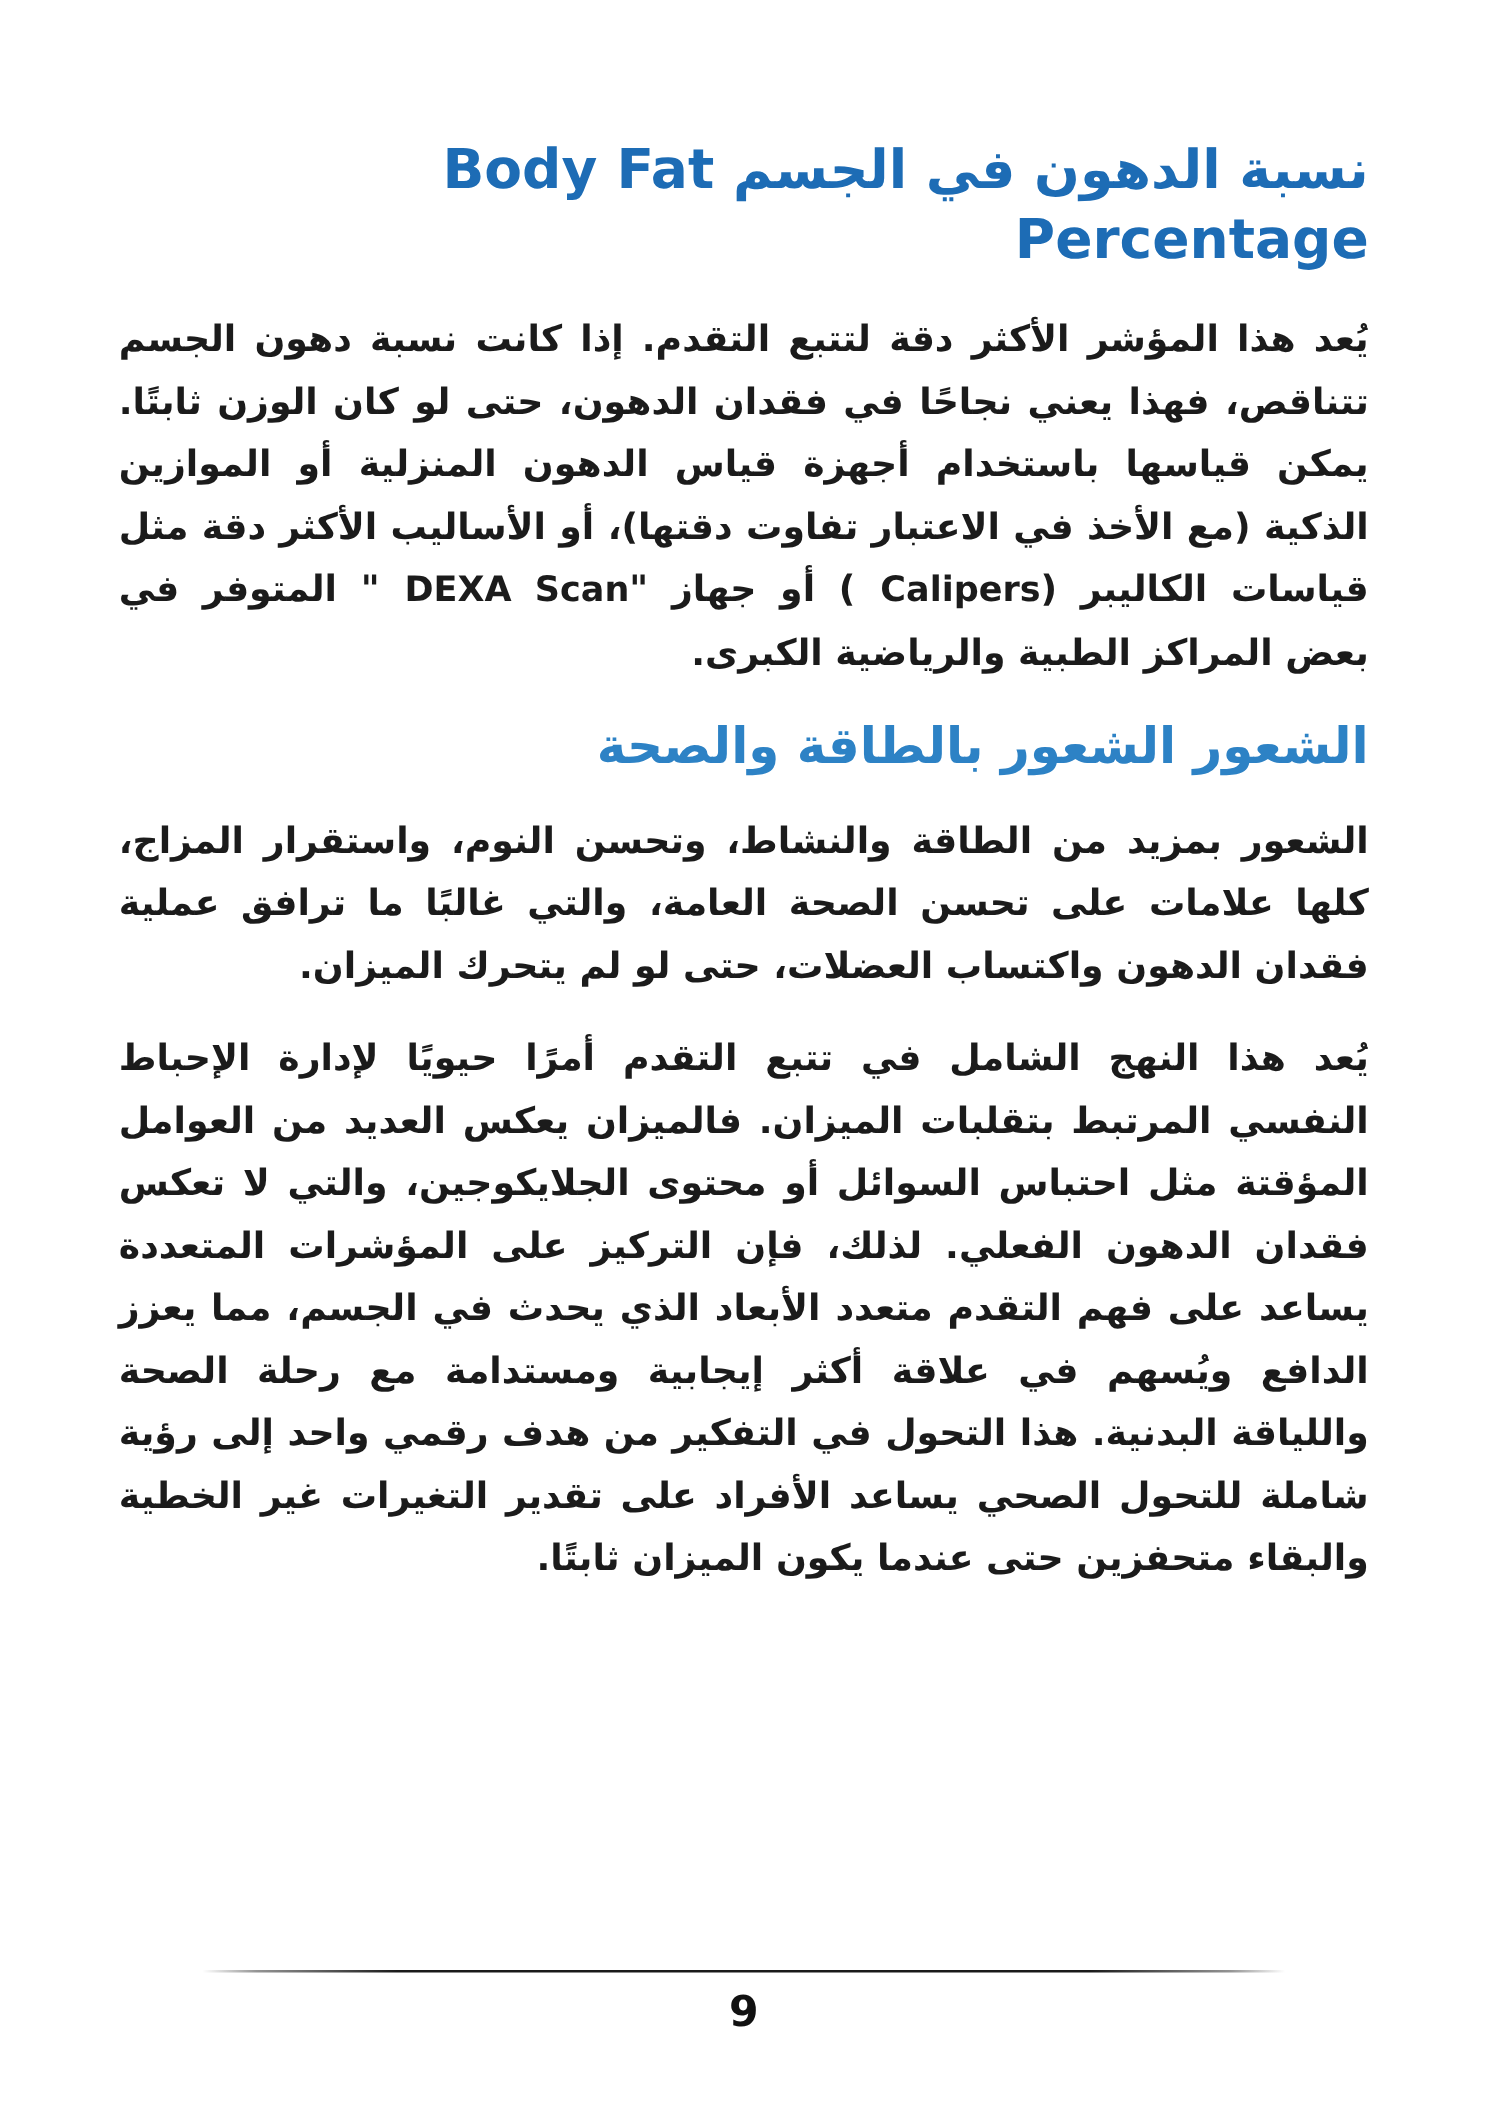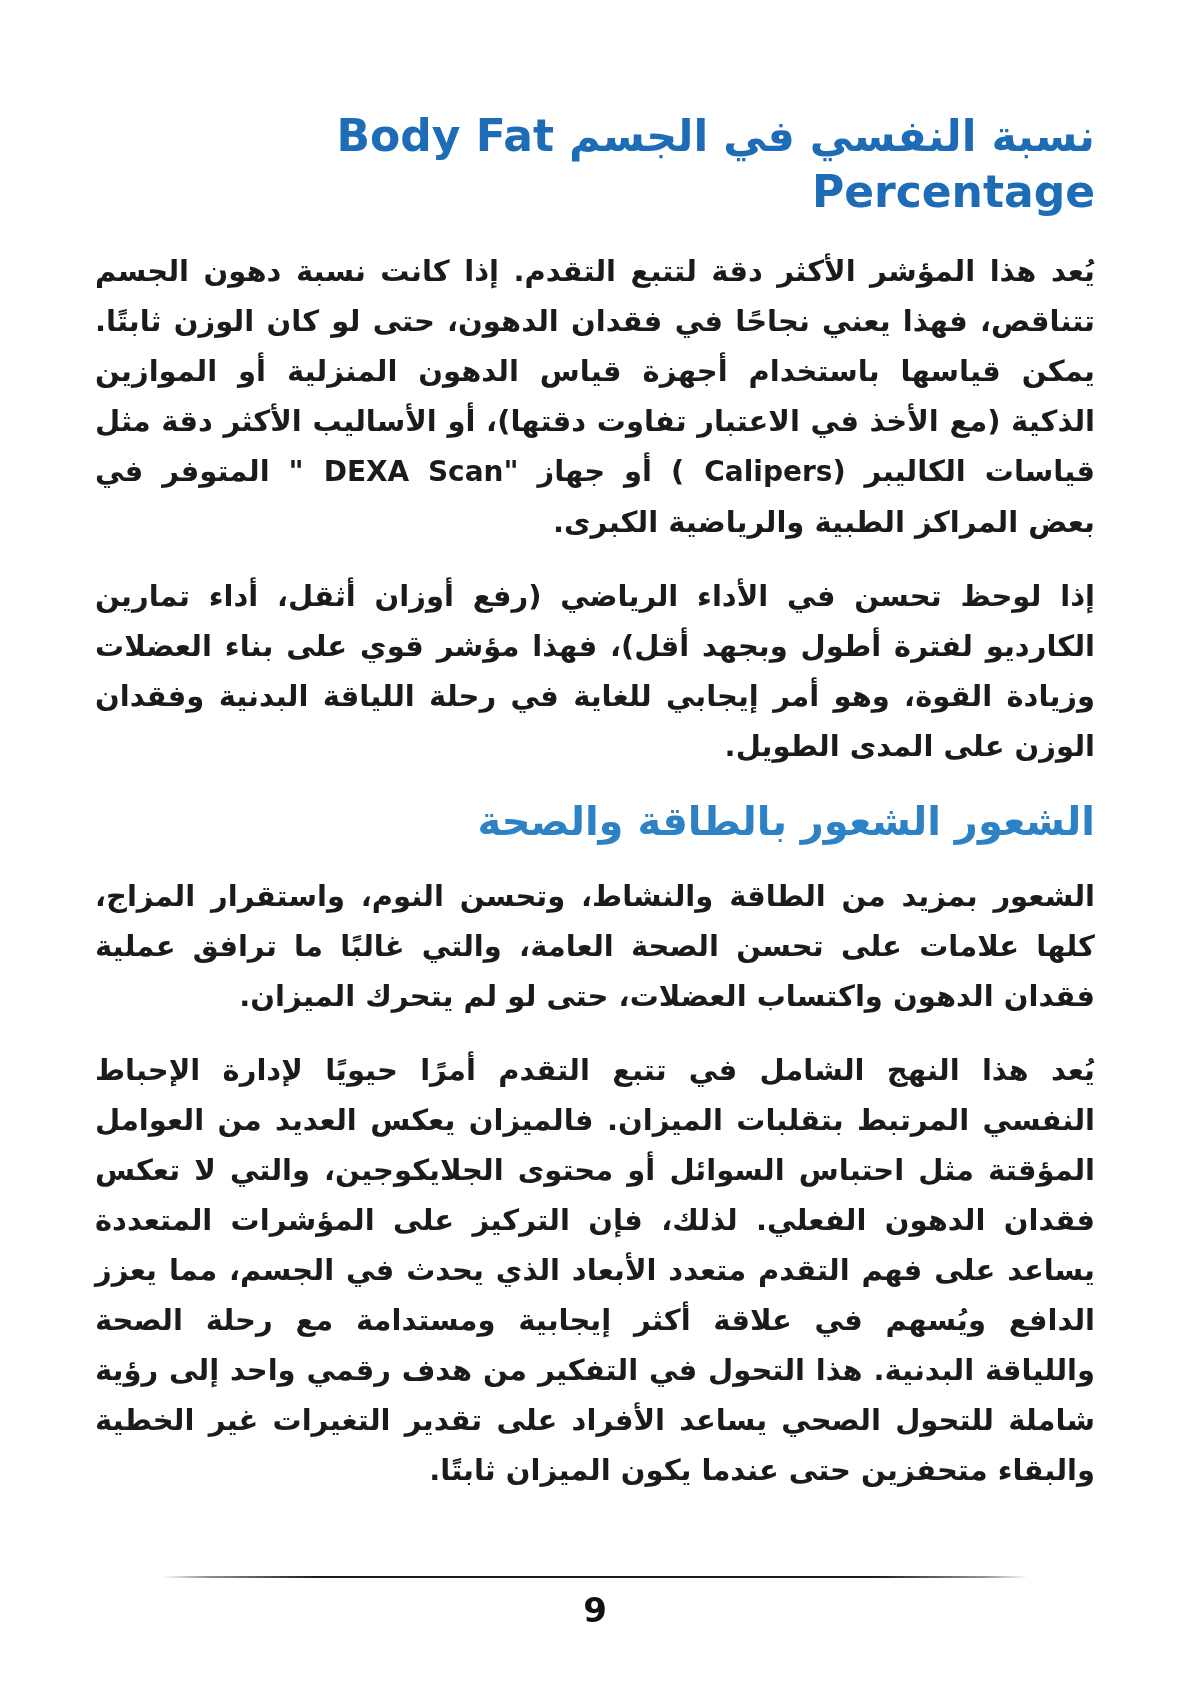--- a/index.html
+++ b/index.html
@@ -77,26 +77,25 @@
     font-weight: bold;
     color: #111111;
   }
 </style>
 </head>
 <body>
 
 <div class="page">
   <div class="content">
 
-    <h1 class="title"><span>نسبة النفسي في الجسم </span><span class="latin">Body Fat Percentage</span></h1>
+    <h1 class="title"><span>نسبة الدهون في الجسم </span><span class="latin">Body Fat Percentage</span></h1>
 
     <p class="para"><span>يُعد هذا المؤشر الأكثر دقة لتتبع التقدم. إذا كانت نسبة دهون الجسم تتناقص، فهذا يعني نجاحًا في فقدان الدهون، حتى لو كان الوزن ثابتًا. يمكن قياسها باستخدام أجهزة قياس الدهون المنزلية أو الموازين الذكية (مع الأخذ في الاعتبار تفاوت دقتها)، أو الأساليب الأكثر دقة مثل قياسات الكاليبر (</span><span class="latin">Calipers</span><span>) أو جهاز "</span><span class="latin">DEXA Scan</span><span>" المتوفر في بعض المراكز الطبية والرياضية الكبرى.</span></p>
 
 
-    <p class="para"><span>إذا لوحظ تحسن في الأداء الرياضي (رفع أوزان أثقل، أداء تمارين الكارديو لفترة أطول وبجهد أقل)، فهذا مؤشر قوي على بناء العضلات وزيادة القوة، وهو أمر إيجابي للغاية في رحلة اللياقة البدنية وفقدان الوزن على المدى الطويل.</span></p>
 
     <h2 class="heading">الشعور الشعور بالطاقة والصحة</h2>
 
     <p class="para"><span>الشعور بمزيد من الطاقة والنشاط، وتحسن النوم، واستقرار المزاج، كلها علامات على تحسن الصحة العامة، والتي غالبًا ما ترافق عملية فقدان الدهون واكتساب العضلات، حتى لو لم يتحرك الميزان.</span></p>
 
     <p class="para"><span>يُعد هذا النهج الشامل في تتبع التقدم أمرًا حيويًا لإدارة الإحباط النفسي المرتبط بتقلبات الميزان. فالميزان يعكس العديد من العوامل المؤقتة مثل احتباس السوائل أو محتوى الجلايكوجين، والتي لا تعكس فقدان الدهون الفعلي. لذلك، فإن التركيز على المؤشرات المتعددة يساعد على فهم التقدم متعدد الأبعاد الذي يحدث في الجسم، مما يعزز الدافع ويُسهم في علاقة أكثر إيجابية ومستدامة مع رحلة الصحة واللياقة البدنية. هذا التحول في التفكير من هدف رقمي واحد إلى رؤية شاملة للتحول الصحي يساعد الأفراد على تقدير التغيرات غير الخطية والبقاء متحفزين حتى عندما يكون الميزان ثابتًا.</span></p>
 
   </div>
 
   <div class="footer-rule"></div>

